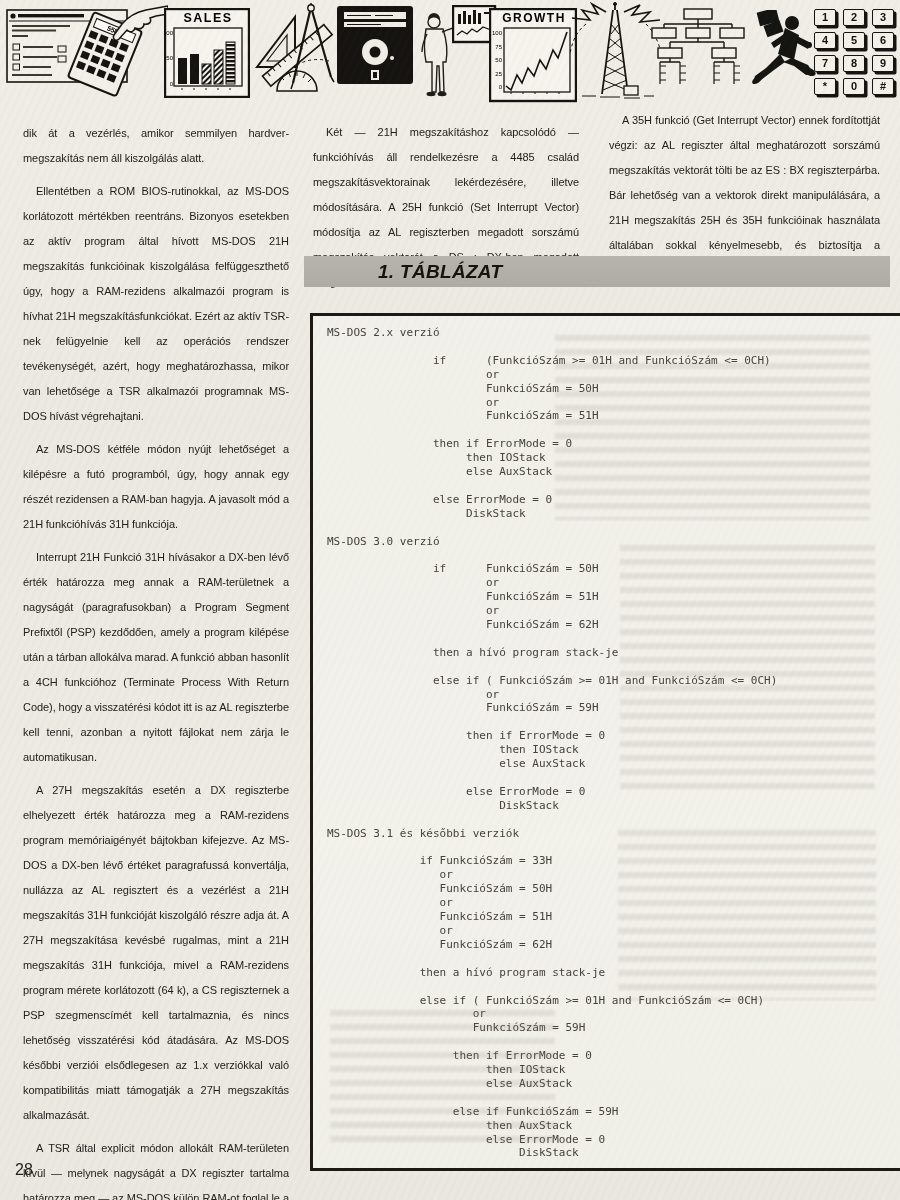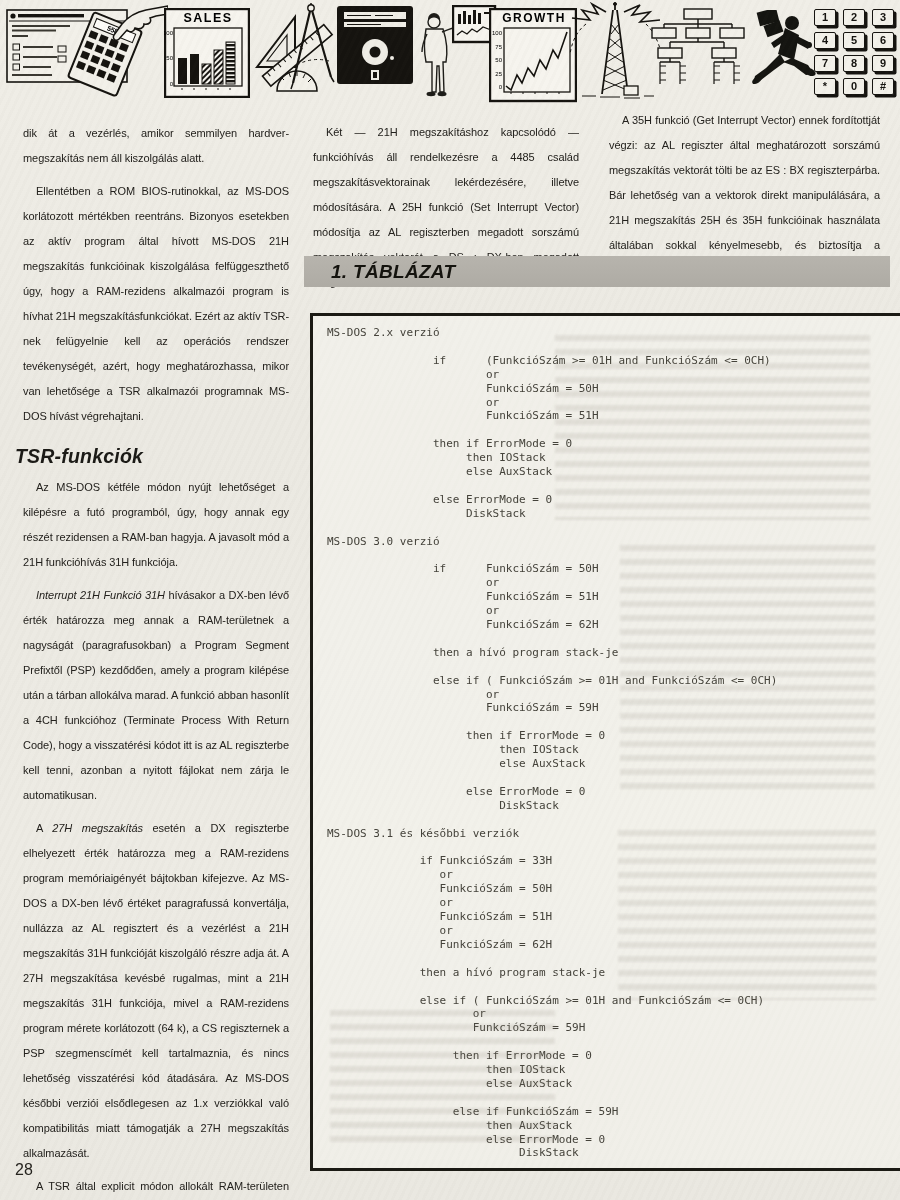--- a/index.html
+++ b/index.html
@@ -17,31 +17,31 @@
   .keypad{position:absolute;left:814px;top:9px;display:grid;
           grid-template-columns:repeat(3,22px);grid-auto-rows:17px;gap:6px 7px;}
   .key{background:#f3f1ea;border:1.7px solid #15130f;border-radius:2px;
        box-shadow:2.5px 2.5px 0 #15130f;font:700 11px/14px "Liberation Sans",sans-serif;
        text-align:center;color:#15130f;box-sizing:border-box;}
   
   .col{position:absolute;z-index:2;}
   .col p{margin:8px;text-align:justify;font-size:11px;line-height:25px;
          color:#23211d;word-spacing:-.2px;letter-spacing:-.05px;hyphens:auto;}
   .ind{text-indent:13px;}
-  .lead-italic{font-style:italic;}
+  .lead-italic{}
   .col .heading{font:italic 700 19.5px/1.05 "Liberation Sans",sans-serif;
                 color:#1b1a16;margin:17px 0 9px 0;letter-spacing:.2px;}
   #col1{left:15px;top:113px;width:282px;}
   #col2{left:305px;top:112px;width:282px;}
   #col3{left:601px;top:100px;width:287px;}
   
   .tablazat-bar{position:absolute;left:304px;top:256px;width:586px;height:31px;z-index:2;
         background:linear-gradient(180deg,#b7b4ad,#aeaba4);}
   .tablazat-bar span{display:block;font:italic 700 19px/31px "Liberation Sans",sans-serif;
-        padding-left:27px;color:#14130e;letter-spacing:.3px;}
+        padding-left:42px;color:#14130e;letter-spacing:.3px;margin-left:32px;}
   .code-box{position:absolute;left:310px;top:305px;width:680px;height:858px;z-index:1;
         box-sizing:border-box;border:3px solid #1b1a14;background:rgba(252,251,246,.35);margin-top:8px;}
   .code-box pre{position:relative;z-index:2;margin:0;padding:10px 4px 0 14px;
         font-family:"DejaVu Sans Mono",monospace;font-size:11px;line-height:13.9px;
         color:#44423a;white-space:pre;}
   
   .ghost{position:absolute;z-index:1;filter:blur(1.2px);
         background:repeating-linear-gradient(180deg,rgba(138,132,118,.15) 0 6px,transparent 6px 14px);}
   .page-number{position:absolute;left:15px;top:1161px;font-size:16px;color:#26241f;z-index:2;}
 </style>
@@ -278,21 +278,20 @@
     <div class="key">8</div>
     <div class="key">9</div>
     <div class="key">*</div>
     <div class="key">0</div>
     <div class="key">#</div>
   </div>
 
   <div class="col" id="col1">
     <p>dik át a vezérlés, amikor semmilyen hardver-megszakítás nem áll kiszolgálás alatt.</p>
     <p class="ind">Ellentétben a ROM BIOS-rutinokkal, az MS-DOS korlátozott mértékben reentráns. Bizonyos esetekben az aktív program által hívott MS-DOS 21H megszakítás funkcióinak kiszolgálása felfüggeszthető úgy, hogy a RAM-rezidens alkalmazói program is hívhat 21H megszakításfunkciókat. Ezért az aktív TSR-nek felügyelnie kell az operációs rendszer tevékenységét, azért, hogy meghatározhassa, mikor van lehetősége a TSR alkalmazói programnak MS-DOS hívást végrehajtani.</p>
-    <div class="heading">TSR-funkciók</div>
     <p class="ind">Az MS-DOS kétféle módon nyújt lehetőséget a kilépésre a futó programból, úgy, hogy annak egy részét rezidensen a RAM-ban hagyja. A javasolt mód a 21H funkcióhívás 31H funkciója.</p>
     <p class="ind"><span class="lead-italic">Interrupt 21H Funkció 31H</span><span> hívásakor a DX-ben lévő érték határozza meg annak a RAM-területnek a nagyságát (paragrafusokban) a Program Segment Prefixtől (PSP) kezdődően, amely a program kilépése után a tárban allokálva marad. A funkció abban hasonlít a 4CH funkcióhoz (Terminate Process With Return Code), hogy a visszatérési kódot itt is az AL regiszterbe kell tenni, azonban a nyitott fájlokat nem zárja le automatikusan.</span></p>
     <p class="ind"><span>A </span><span class="lead-italic">27H megszakítás</span><span> esetén a DX regiszterbe elhelyezett érték határozza meg a RAM-rezidens program memóriaigényét bájtokban kifejezve. Az MS-DOS a DX-ben lévő értéket paragrafussá konvertálja, nullázza az AL regisztert és a vezérlést a 21H megszakítás 31H funkcióját kiszolgáló részre adja át. A 27H megszakítása kevésbé rugalmas, mint a 21H megszakítás 31H funkciója, mivel a RAM-rezidens program mérete korlátozott (64 k), a CS regiszternek a PSP szegmenscímét kell tartalmaznia, és nincs lehetőség visszatérési kód átadására. Az MS-DOS későbbi verziói elsődlegesen az 1.x verziókkal való kompatibilitás miatt támogatják a 27H megszakítás alkalmazását.</span></p>
     <p class="ind">A TSR által explicit módon allokált RAM-területen kívül — melynek nagyságát a DX regiszter tartalma határozza meg — az MS-DOS külön RAM-ot foglal le a TSR környezete számára, amely szintén rezidens marad a TSR installációs részének befejeződése után. (A környezet paragrafuscímét a TSR PSP-jének 2CH ofszetjén lehet megtalálni.) Ezenkívül, ha a TSR installációs része a 21H megszakítás 48H funkciójával (Allocate Memory Block) további RAM-területet foglal le, ez a terület is foglalt marad a program kilépése után. Ha a RAM-rezidens programnak nincs szüksége erre a járulékos RAM-területre, akkor a TSR installációs része fel is szabadíthatja azt a 21H megszakítás 49H funkciójával (Free Memory Block), mielőtt végrehajtaná a rezidens kilépést (21H megszakítás 31H funkció).</p>
   </div>
 
   <div class="col" id="col2">
     <p class="ind">Két — 21H megszakításhoz kapcsolódó — funkcióhívás áll rendelkezésre a 4485 család megszakításvektorainak lekérdezésére, illetve módosítására. A 25H funkció (Set Interrupt Vector) módosítja az AL regiszterben megadott sorszámú megszakítás vektorát a DS : DX-ben megadott szegmens- és ofszetértékre.</p>
   </div>
 

